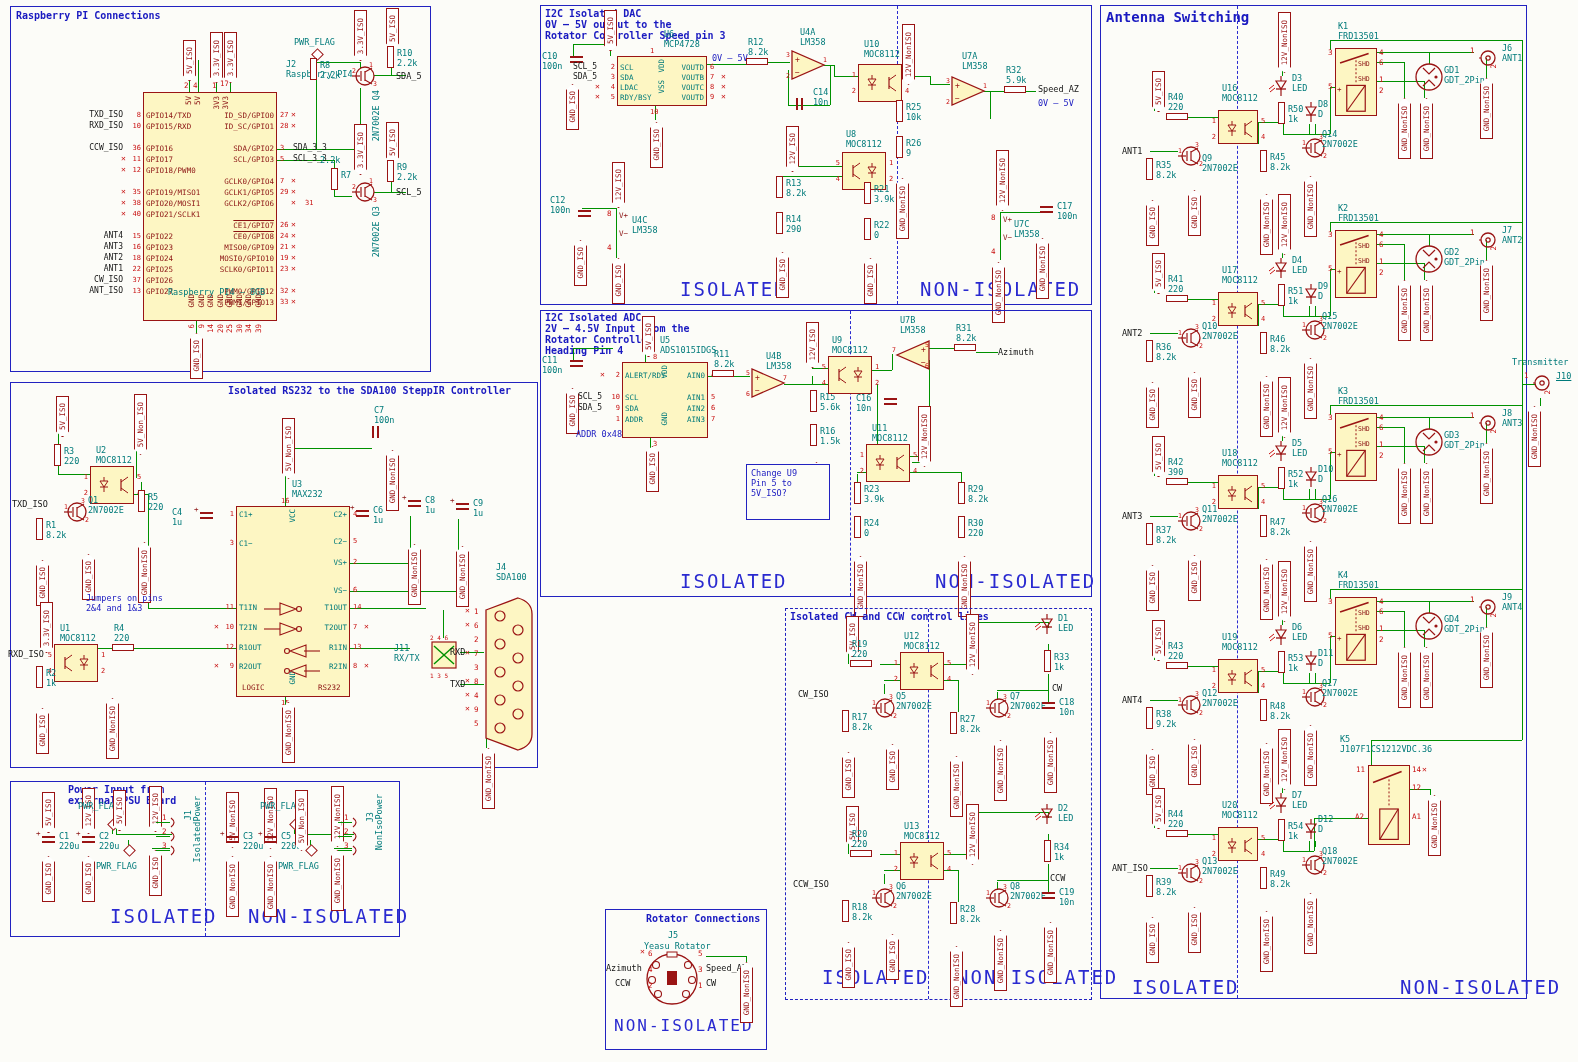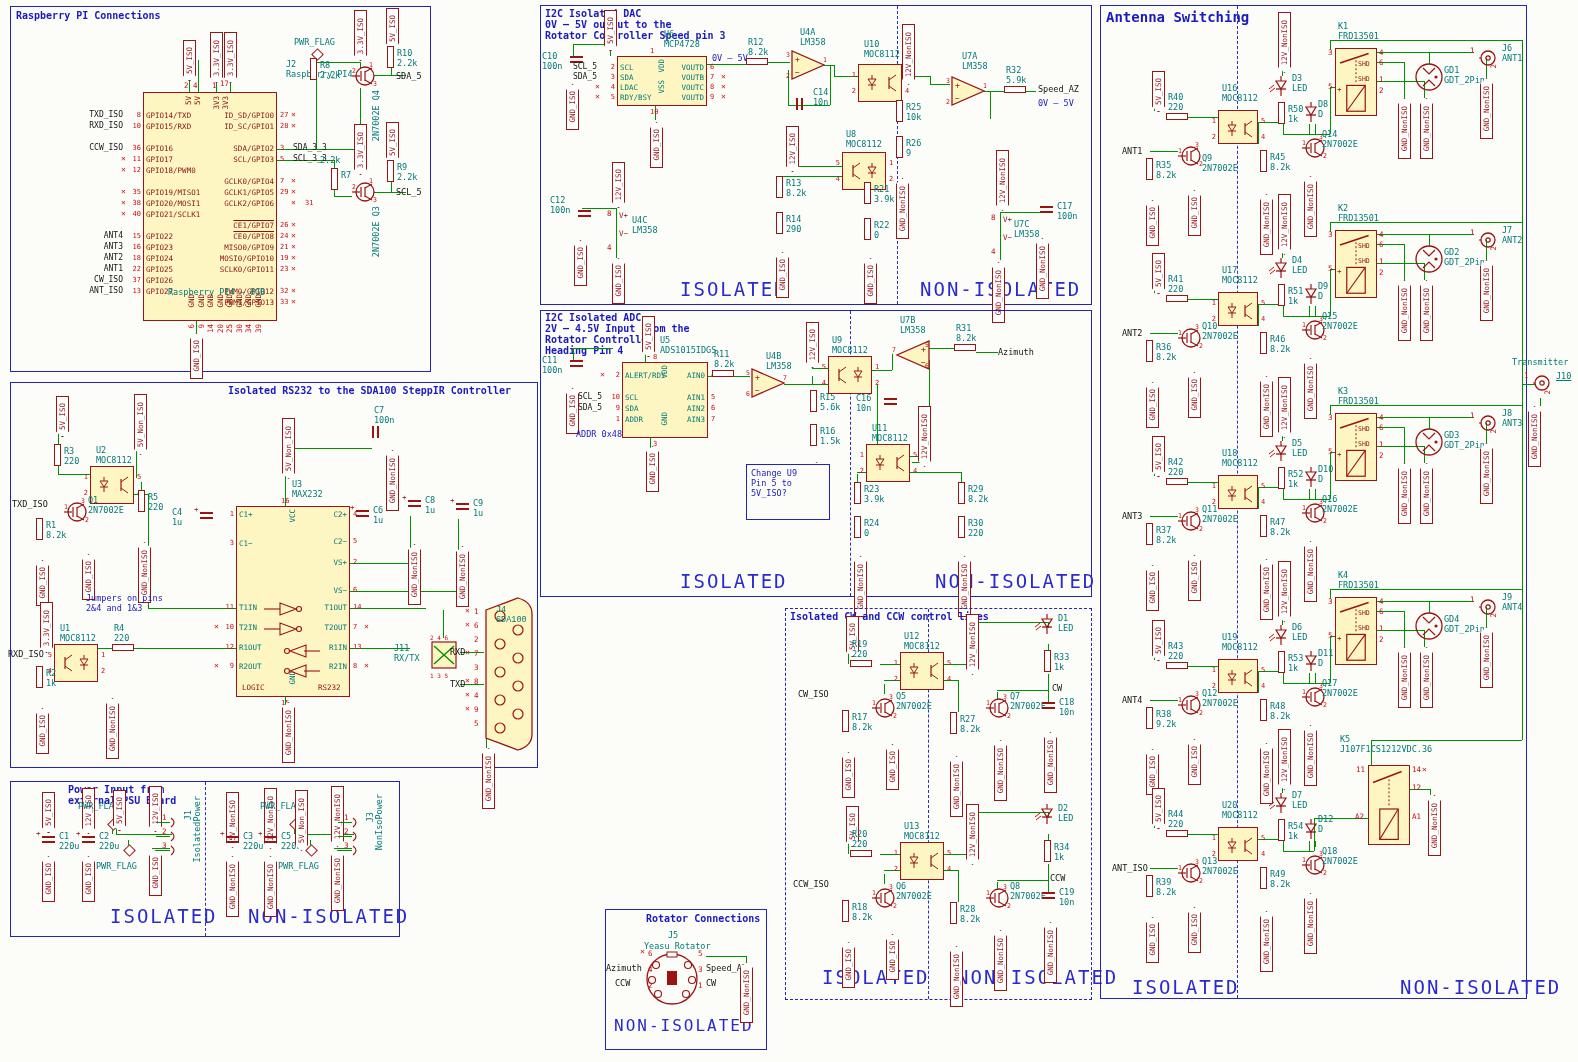--- a/index.html
+++ b/index.html
@@ -481,21 +481,21 @@
     <div class="rlbl" style="left: 474px; top: 650px;">7</div>
     <div class="xm" style="left: 465px; top: 649px;">✕</div>
     <div class="rlbl" style="left: 474px; top: 664px;">3</div>
     <div class="rlbl" style="left: 474px; top: 678px;">8</div>
     <div class="xm" style="left: 465px; top: 677px;">✕</div>
     <div class="rlbl" style="left: 474px; top: 692px;">4</div>
     <div class="xm" style="left: 465px; top: 691px;">✕</div>
     <div class="rlbl" style="left: 474px; top: 706px;">9</div>
     <div class="xm" style="left: 465px; top: 705px;">✕</div>
     <div class="rlbl" style="left: 474px; top: 720px;">5</div>
-    <div class="tlbl" style="left: 496px; top: 606px; font-family: Liberation Mono, monospace;">J4
+    <div class="tlbl" style="left: 496px; top: 563px;">J4
 SDA100</div>
     <div class="lbl" style="left: 450px; top: 648px;">RXD</div>
     <div class="lbl" style="left: 450px; top: 680px;">TXD</div>
     <div class="flg g" style="left: 482px; top: 748px; height: 61px;">
       <span>GND_NonISO</span>
     </div>
     <div class="sec" style="left: 10px; top: 781px; width: 390px; height: 156px;"></div>
     <div class="ttl" style="left: 68px; top: 784px; font-size: 10px;">Power Input from
 external PSU Board</div>
     <div class="div-v" style="left: 205px; top: 782px; height: 154px;"></div>
@@ -1640,21 +1640,21 @@
     <div class="rlbl" style="left: 1470px; top: 229px;">1</div>
     <div class="rlbl rot" style="left: 1490px; top: 246px;">2</div>
     <div class="flg g" style="left: 1480px; top: 260px; height: 61px;">
       <span>GND_NonISO</span>
     </div>
     <div class="flg s" style="left: 1152px; top: 436px; height: 41.4px;">
       <span>5V_ISO</span>
     </div>
     <div class="rsym" style="left: 1166px; top: 478px; width: 22px; height: 7px;"></div>
     <div class="tlbl" style="left: 1168px; top: 458px;">R42
-220</div>
+390</div>
     <div class="tlbl" style="left: 1222px; top: 449px;">U18
 MOC8112</div>
     <div class="icbox" style="left: 1218px; top: 475px; width: 40px; height: 34px;"></div>
     <div class="pin-num" style="left: 1204px; top: 482px; width: 12px; text-align: right;">1</div>
     <div class="pin-num" style="left: 1204px; top: 498px; width: 12px; text-align: right;">2</div>
     <div class="pin-num" style="left: 1261px; top: 482px;">5</div>
     <div class="pin-num" style="left: 1261px; top: 498px;">4</div>
     <svg width="12" height="16" style="left: 1226px; top: 486px; position: absolute;">
       <line x1="6" y1="0" x2="6" y2="4" stroke="#9a1414" stroke-width="1"></line>
       <polygon points="2,4 10,4 6,10" fill="none" stroke="#9a1414" stroke-width="1"></polygon>

